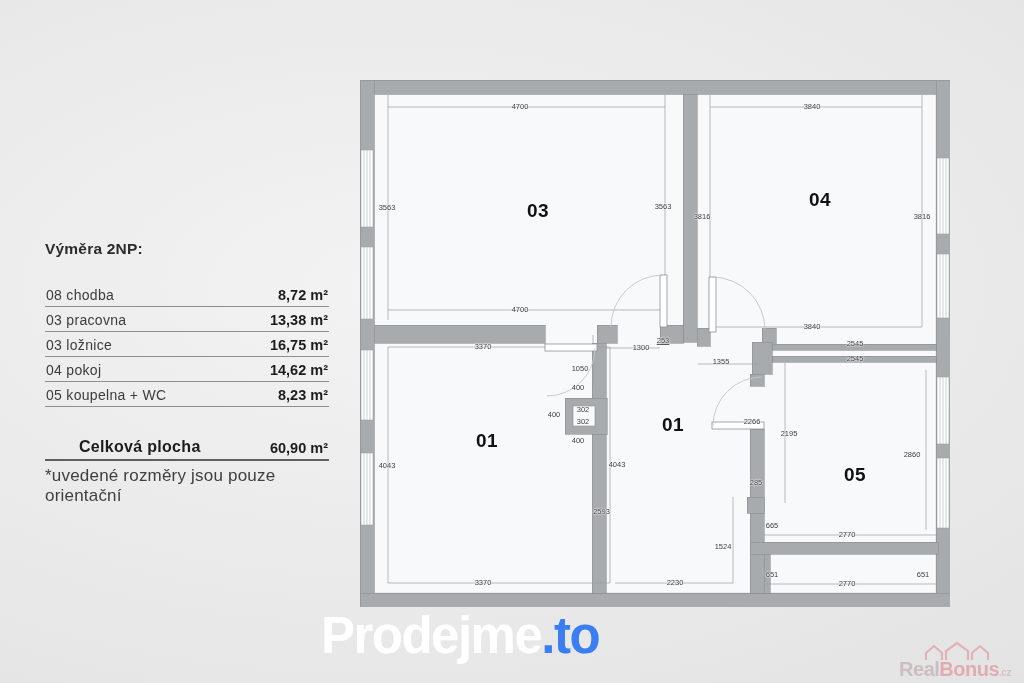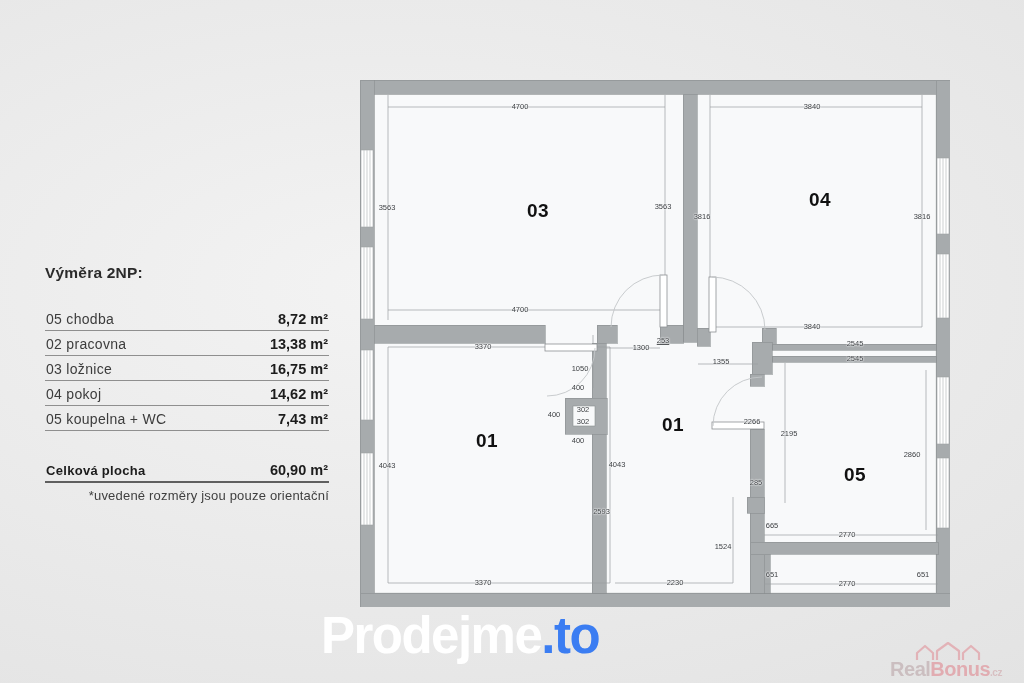--- a/index.html
+++ b/index.html
@@ -2,73 +2,73 @@
 <html><head>
 <meta charset="utf-8">
 <style>
   html,body{margin:0;padding:0;}
   body{
     width:1024px;height:683px;overflow:hidden;position:relative;
     font-family:"Liberation Sans",sans-serif;
     background:radial-gradient(120% 95% at 38% 42%, #f3f3f3 0%, #eaeaea 45%, #dfdfdf 100%);
   }
   
-  .legend{position:absolute;left:45px;top:264px;width:284px;color:#2b2b2b;}
+  .legend{position:absolute;left:45px;top:240px;width:284px;color:#2b2b2b;}
   .legend h2{font-size:15.5px;font-weight:bold;margin:0 0 27px 0;letter-spacing:.2px;}
   .lrow{display:flex;justify-content:space-between;align-items:flex-end;
         border-bottom:1.3px solid #8f8f8f;padding:2px 1px 3px 1px;margin-bottom:3px;}
   .lrow .lab{font-size:14px;color:#3c3c3c;letter-spacing:.3px;}
   .lrow .val{font-size:14.5px;font-weight:bold;color:#1c1c1c;}
   .lrow.total{margin-top:29px;border-bottom:2.5px solid #5f5f5f;}
-  .lrow.total .lab{font-weight:bold;font-size:13px;color:#1c1c1c;}
-  .legend .note{font-size:13px;color:#3f3f3f;margin:5px 0 0 0;letter-spacing:.2px;text-align:right;}
+  .lrow.total .lab{font-weight:bold;font-size:16px;color:#1c1c1c;margin-left:33px;}
+  .legend .note{font-size:17px;color:#3f3f3f;margin:5px 0 0 0;letter-spacing:.2px;}
   
   .plan{position:absolute;left:360px;top:80px;width:590px;height:527px;}
   .plan svg{position:absolute;left:0;top:0;}
   .dim{position:absolute;transform:translate(-50%,-55%);font-size:7.5px;color:#3f4245;
        white-space:nowrap;line-height:1;
        text-shadow:0 0 2px #f8f9fa,0 0 2px #f8f9fa,0 0 1px #f8f9fa;}
   .roomnum{position:absolute;transform:translate(-50%,-55%);font-size:19px;font-weight:bold;
        color:#111;letter-spacing:.5px;}
   
   .logo{position:absolute;left:0;right:104px;top:610px;text-align:center;
         font-size:51px;font-weight:bold;letter-spacing:-1.5px;line-height:1;}
   .logo .main{color:#ffffff;}
   .logo .suffix{color:#3b7df2;}
-  .watermark{position:absolute;right:13px;bottom:4px;width:130px;text-align:center;opacity:.75;}
+  .watermark{position:absolute;right:4px;bottom:4px;width:130px;text-align:center;opacity:.75;}
   .watermark .houses{display:block;margin:0 auto -3px 34px;}
   .wm-line{font-size:20px;font-weight:bold;line-height:1;letter-spacing:-.5px;}
   .wm-main1{color:#c3b2b4;}
   .wm-main2{color:#e09aa1;}
   .wm-suffix{font-size:10px;color:#d4b3b6;font-weight:bold;}
 </style>
 </head>
 <body>
 
 <section class="legend">
   <h2>Výměra 2NP:</h2>
   <div class="lrow">
-    <span class="lab">05 chodba</span>
+    <span class="lab">08 chodba</span>
     <span class="val">8,72 m²</span>
   </div>
   <div class="lrow">
-    <span class="lab">02 pracovna</span>
+    <span class="lab">03 pracovna</span>
     <span class="val">13,38 m²</span>
   </div>
   <div class="lrow">
     <span class="lab">03 ložnice</span>
     <span class="val">16,75 m²</span>
   </div>
   <div class="lrow">
     <span class="lab">04 pokoj</span>
     <span class="val">14,62 m²</span>
   </div>
   <div class="lrow">
     <span class="lab">05 koupelna + WC</span>
-    <span class="val">7,43 m²</span>
+    <span class="val">8,23 m²</span>
   </div>
   <div class="lrow total">
     <span class="lab">Celková plocha</span>
     <span class="val">60,90 m²</span>
   </div>
   <p class="note">*uvedené rozměry jsou pouze orientační</p>
 </section>
 
 <div class="plan">
   <svg width="590" height="527" viewBox="0 0 590 527">

